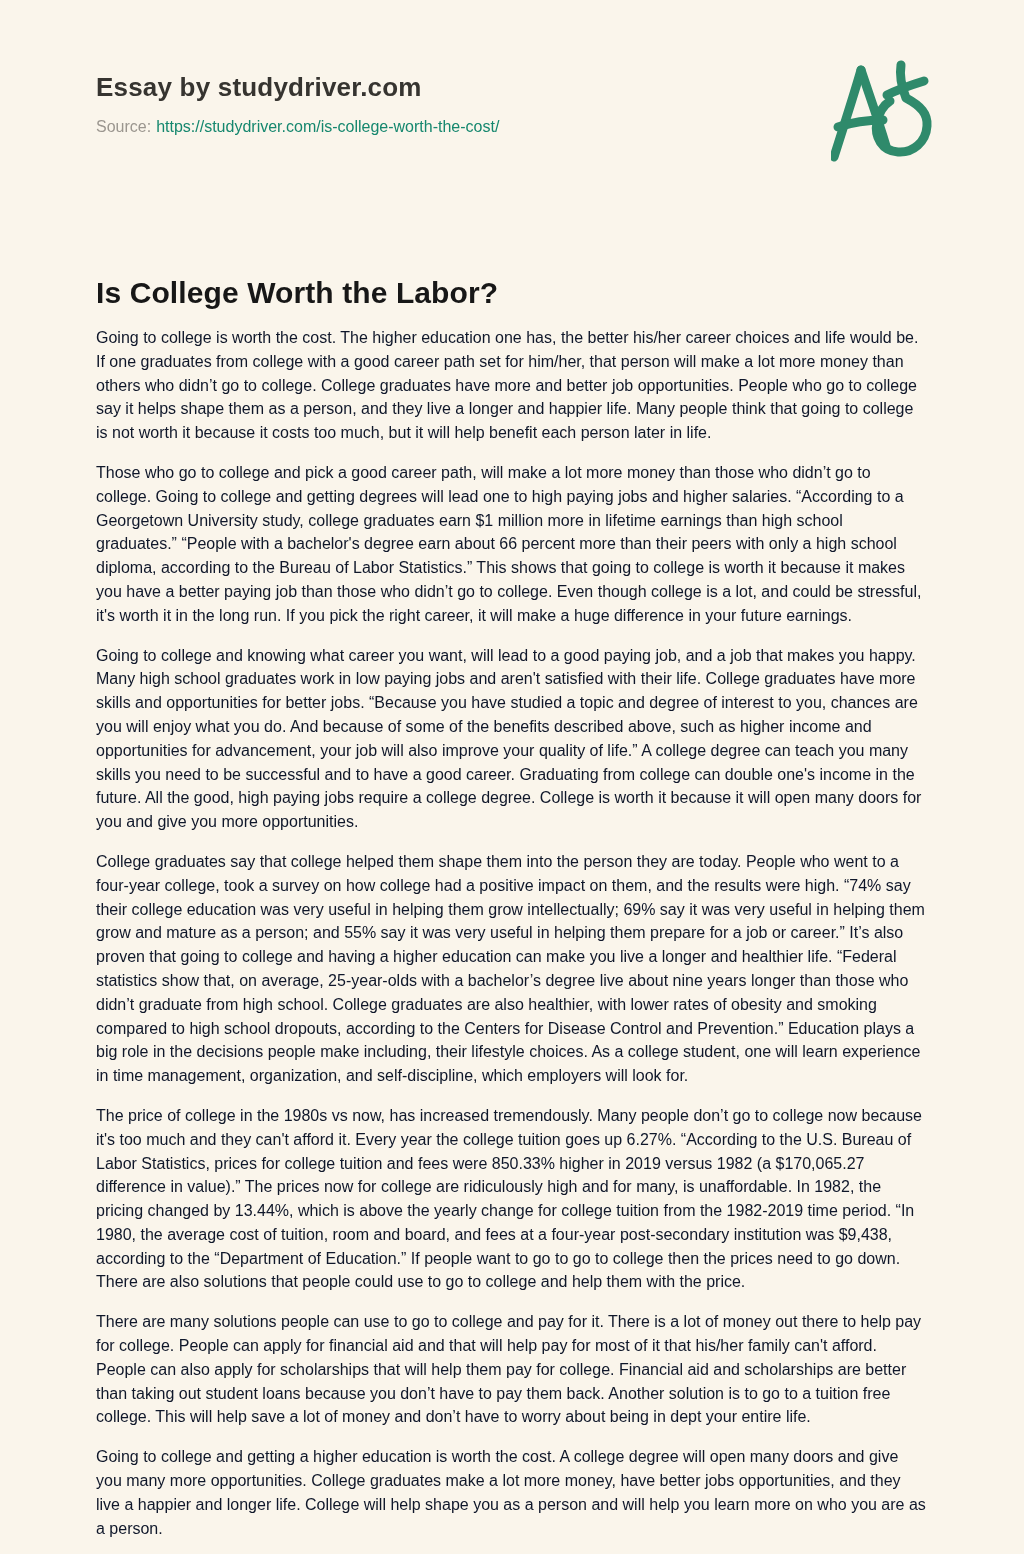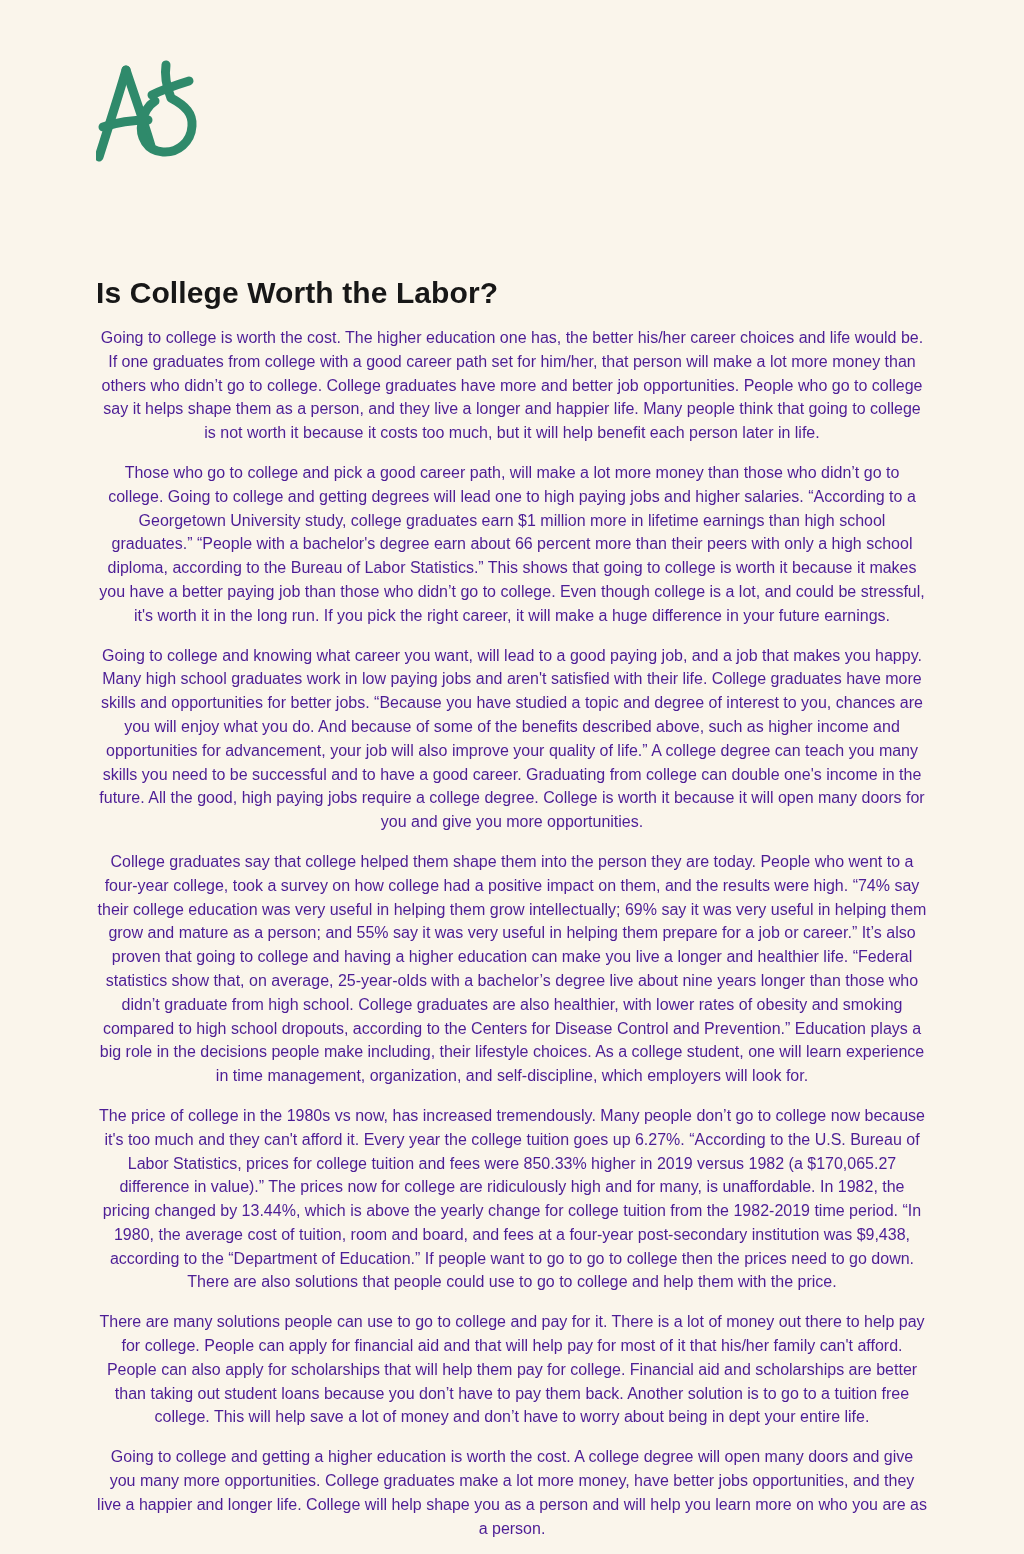--- a/index.html
+++ b/index.html
@@ -47,32 +47,38 @@
   .article-title {
     font-size: 30px;
     font-weight: bold;
     color: #171717;
     margin: 110px 0 10px 0;
     letter-spacing: 0.1px;
   }
   .essay p {
     font-size: 16px;
     line-height: 23.8px;
-    color: #4c1d95;
+    color: #0f172a;
     margin: 16px 0 0 0;
-    text-align: center;
+    text-align: left;
   }
   .essay p:first-of-type { margin-top: 16px; }
 </style>
 </head>
 <body>
 
 <div class="page">
 
   <header class="header">
+    <div class="header-left">
+      <h1 class="attribution-title">Essay by studydriver.com</h1>
+      <div class="source-line">
+        <span class="source-label">Source:</span><a class="source-link" href="#">https://studydriver.com/is-college-worth-the-cost/</a>
+      </div>
+    </div>
 
     <div class="logo">
       <svg width="125" height="110" viewBox="0 0 125 110" fill="none" stroke="#2f8a6b" stroke-width="9" stroke-linecap="round" stroke-linejoin="round">
 
         <path d="M3 101 C 12 72, 22 42, 30 14"></path>
 
         <path d="M30 14 C 38 38, 48 66, 55 90"></path>
 
         <path d="M7 71 C 22 66, 37 64, 52 64"></path>
 

